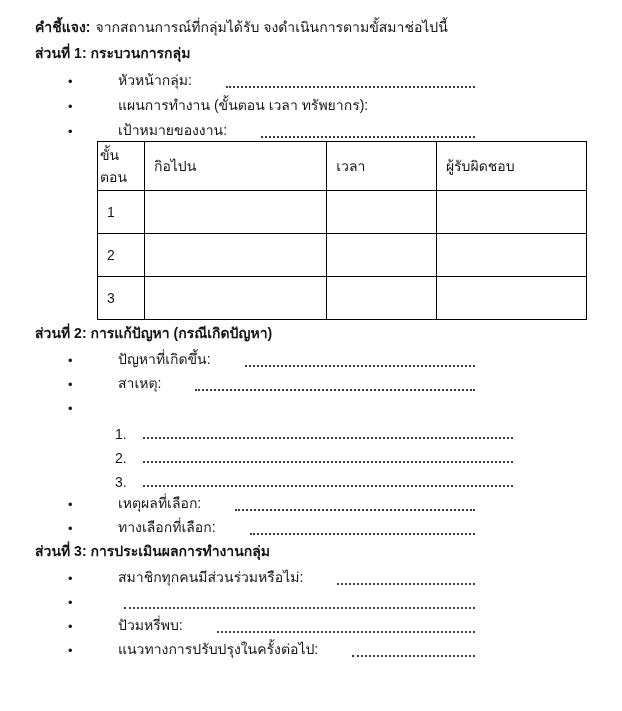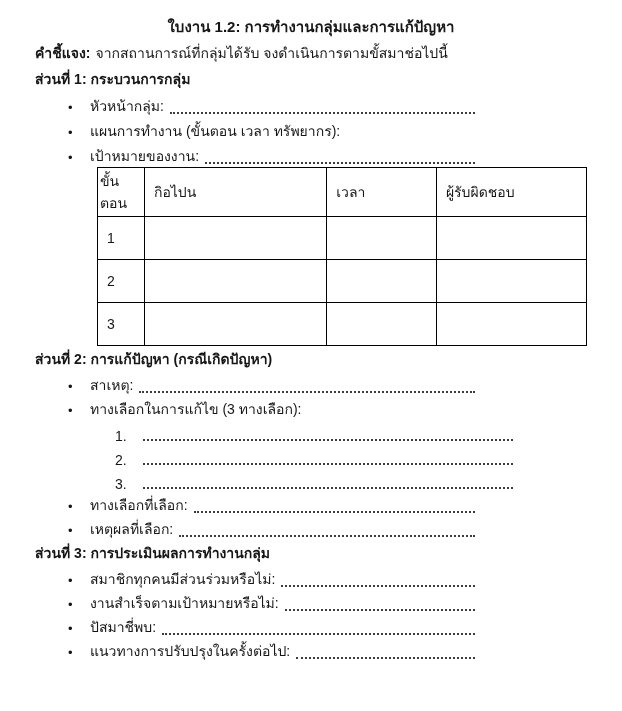--- a/index.html
+++ b/index.html
@@ -47,21 +47,21 @@
     font-weight: bold;
     display: flex;
     align-items: center;
   }
   .row {
     display: flex;
     align-items: flex-end;
   }
   .r25 { height: 25px; }
   .r24 { height: 24px; }
-  .bullet { padding-left: 33px; }
+  .bullet { padding-left: 33px; gap: 28px; }
   .marker {
     flex: 0 0 22px;
     width: 22px;
     font-size: 13px;
     line-height: 1;
     margin-bottom: 3px;
   }
   .marker::before { content: "\2022"; }
   .numline { padding-left: 80px; }
   .num { flex: 0 0 22px; width: 22px; }
@@ -90,21 +90,20 @@
   .c-act   { width: 180px; }
   .c-time  { width: 101px; }
   .c-owner { width: 145px; }
   td.step-num { text-align: center; padding-left: 4px; }
 </style>
 </head>
 <body>
 
 <div class="doc">
 
-  <div class="title">ใบงาน 1.2: การทำงานกลุ่มและการแก้ปัญหา</div>
 
   <div class="topline">
     <span class="b">คำชี้แจง:</span>
     <span class="gap"></span>
     <span>จากสถานการณ์ที่กลุ่มได้รับ จงดำเนินการตามขั้สมาช่อไปนี้</span>
   </div>
 
 
   <div class="heading">ส่วนที่ 1: กระบวนการกลุ่ม</div>
 
@@ -157,67 +156,70 @@
         <td></td>
         <td></td>
       </tr>
     </tbody>
   </table>
 
   <div class="heading">ส่วนที่ 2: การแก้ปัญหา (กรณีเกิดปัญหา)</div>
 
   <div class="row r24 bullet">
     <span class="marker"></span>
+    <span>ปัญหาที่เกิดขึ้น:</span>
+    <span class="leader end-bullet"></span>
+  </div>
+  <div class="row r24 bullet">
+    <span class="marker"></span>
     <span>สาเหตุ:</span>
     <span class="leader end-bullet"></span>
   </div>
   <div class="row r24 bullet">
     <span class="marker"></span>
-    <span>ทางเลือกในการแก้ไข (3 ทางเลือก):</span>
   </div>
 
   <div class="row r24 numline">
     <span class="num">1.</span>
     <span class="leader end-num"></span>
   </div>
   <div class="row r24 numline">
     <span class="num">2.</span>
     <span class="leader end-num"></span>
   </div>
   <div class="row r24 numline">
     <span class="num">3.</span>
     <span class="leader end-num"></span>
   </div>
 
   <div class="row r24 bullet">
     <span class="marker"></span>
+    <span>เหตุผลที่เลือก:</span>
+    <span class="leader end-bullet"></span>
+  </div>
+  <div class="row r24 bullet">
+    <span class="marker"></span>
     <span>ทางเลือกที่เลือก:</span>
     <span class="leader end-bullet"></span>
   </div>
-  <div class="row r24 bullet">
-    <span class="marker"></span>
-    <span>เหตุผลที่เลือก:</span>
-    <span class="leader end-bullet"></span>
-  </div>
 
   <div class="heading">ส่วนที่ 3: การประเมินผลการทำงานกลุ่ม</div>
 
   <div class="row r24 bullet">
     <span class="marker"></span>
     <span>สมาชิกทุกคนมีส่วนร่วมหรือไม่:</span>
     <span class="leader end-bullet"></span>
   </div>
   <div class="row r24 bullet">
     <span class="marker"></span>
-    <span>งานสำเร็จตามเป้าหมายหรือไม่:</span>
-    <span class="leader end-bullet"></span>
-  </div>
-  <div class="row r24 bullet">
-    <span class="marker"></span>
-    <span>ปัสมาชี่พบ:</span>
+    <span class="leader end-bullet"></span>
+  </div>
+  <div class="row r24 bullet">
+    <span class="marker"></span>
+    <span>ปัวมหรี่พบ:</span>
     <span class="leader end-bullet"></span>
   </div>
   <div class="row r24 bullet">
     <span class="marker"></span>
     <span>แนวทางการปรับปรุงในครั้งต่อไป:</span>
     <span class="leader end-bullet"></span>
   </div>
 
 </div>
 

